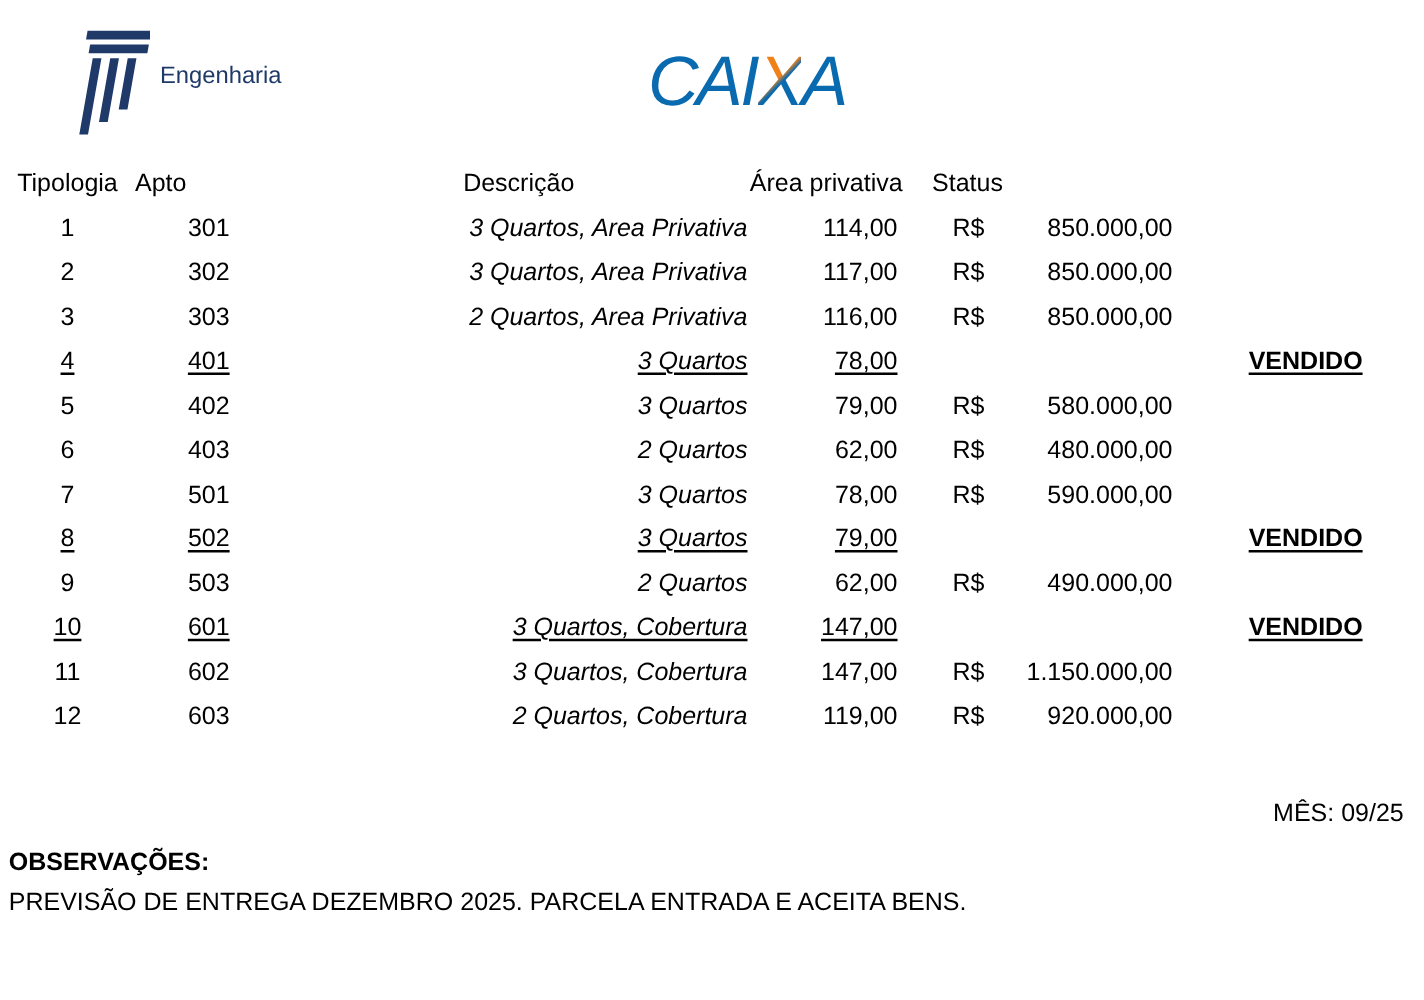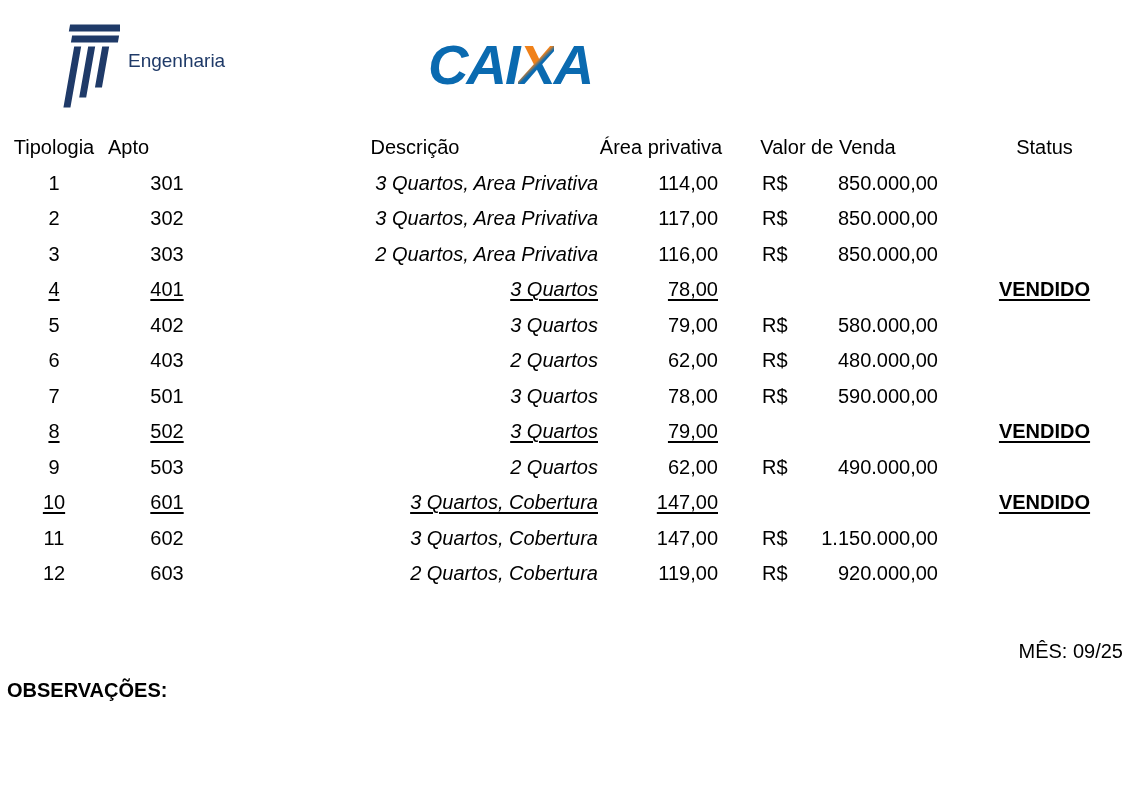--- a/index.html
+++ b/index.html
@@ -22,21 +22,21 @@
   .logo-sapucaia{display:flex;align-items:flex-start;gap:8px;}
   .logo-text{display:inline-block;text-align:center;margin-top:26px;}
   .company-name{
     font-size:27px;font-weight:bold;color:var(--navy);letter-spacing:1px;line-height:1.05;
   }
   .company-subtitle{font-size:19px;color:var(--navy);margin-top:2px;}
   .page-title{
     font-size:28px;font-weight:bold;text-align:center;letter-spacing:1px;margin-top:8px;
   }
   .logo-caixa{
-    text-align:left;font-size:56px;font-weight:700;font-style:italic;
+    text-align:center;font-size:56px;font-weight:400;font-style:italic;
     color:var(--caixa-blue);letter-spacing:-2px;line-height:1;padding-right:18px;
     font-family:"Liberation Sans", sans-serif;
   }
   .caixa-x{
     background:linear-gradient(135deg,var(--caixa-orange) 0 47%,var(--caixa-blue) 53% 100%);
     -webkit-background-clip:text;background-clip:text;color:transparent;
   }
   
   .tbl{margin-top:14px;}
   .tbl-head,.tbl-row{
@@ -89,21 +89,20 @@
 
     <div class="logo-caixa"><span>CAI</span><span class="caixa-x">X</span><span>A</span></div>
   </header>
 
   <section class="tbl">
     <div class="tbl-head">
       <div class="hcell h-tip">Tipologia</div>
       <div class="hcell h-apto">Apto</div>
       <div class="hcell h-desc">Descrição</div>
       <div class="hcell h-area">Área privativa</div>
-      <div class="hcell h-valor">Valor de Venda</div>
       <div class="hcell h-status">Status</div>
     </div>
     <div>
   <div class="tbl-row">
     <div class="cell c-tip">1</div>
     <div class="cell c-apto">301</div>
     <div class="cell c-desc">3 Quartos, Area Privativa</div>
     <div class="cell c-area">114,00</div>
     <div class="cell c-moeda">R$</div>
     <div class="cell c-valor">850.000,00</div>
@@ -217,14 +216,15 @@
     <div class="cell c-area">119,00</div>
     <div class="cell c-moeda">R$</div>
     <div class="cell c-valor">920.000,00</div>
     <div class="cell c-status"></div>
   </div>
 </div>
   </section>
 
   <div class="month">MÊS: 09/25</div>
   <div class="obs-title">OBSERVAÇÕES:</div>
+  <div class="obs-text">PREVISÃO DE ENTREGA DEZEMBRO 2025. PARCELA ENTRADA E ACEITA BENS.</div>
 
 </div>
 
 </body></html>

